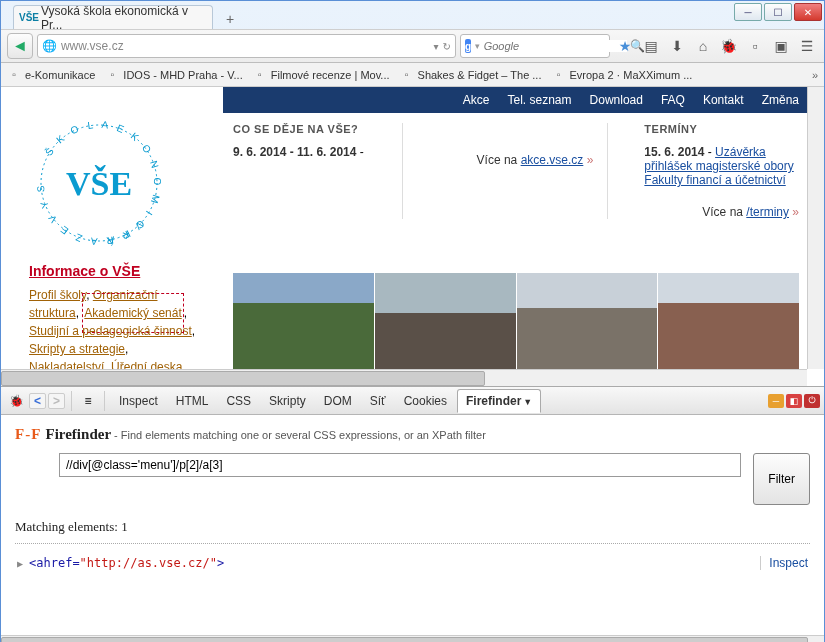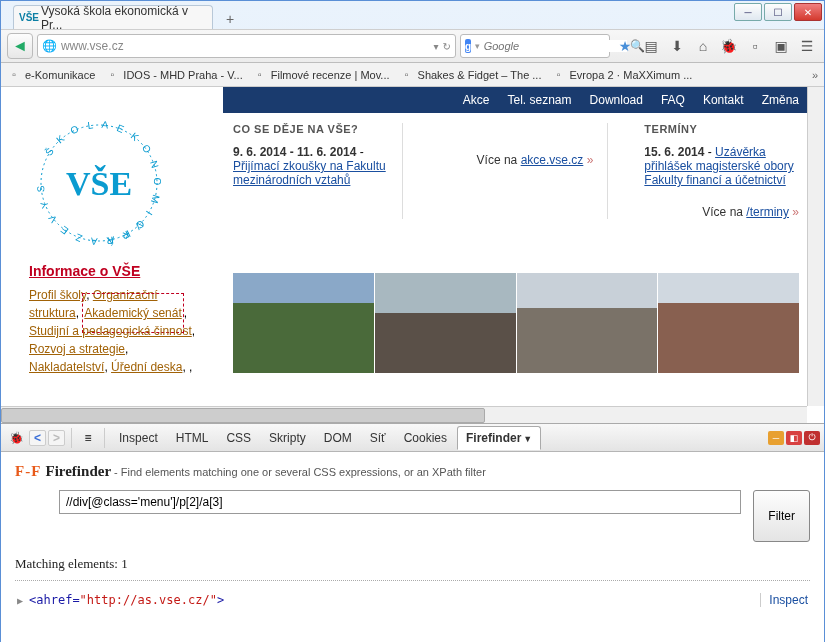--- a/index.html
+++ b/index.html
@@ -33,21 +33,21 @@
 .toolbar-icon { width: 22px; height: 22px; display: flex; align-items: center; justify-content: center; color: #555; font-size: 14px; }
 .star { color: #4a90d9; }
 
 
 .bookmarks { height: 24px; background: #f2f2f2; border-bottom: 1px solid #ccc; display: flex; align-items: center; padding: 0 6px; gap: 10px; font-size: 11px; color: #333; position: relative; }
 .bm-item { display: flex; align-items: center; gap: 4px; white-space: nowrap; }
 .bm-icon { width: 14px; height: 14px; display: inline-flex; align-items: center; justify-content: center; font-size: 10px; }
 .bm-chevron { position: absolute; right: 6px; color: #666; }
 
 
-.content { position: relative; height: 337px; overflow: hidden; background: #fff; border-bottom: 1px solid #aaa; }
+.content { position: relative; height: 300px; overflow: hidden; background: #fff; border-bottom: 1px solid #aaa; }
 .content-inner { width: 808px; height: 288px; overflow: hidden; position: relative; }
 .topnav { position: absolute; top: 0; left: 222px; right: 0; height: 26px; background: #1a3b6e; color: #fff; display: flex; justify-content: flex-end; align-items: center; padding: 0 10px; gap: 18px; font-size: 12px; }
 .topnav span { cursor: pointer; }
 .logo-wrap { position: absolute; left: 28px; top: 26px; width: 175px; }
 .logo { width: 140px; height: 140px; position: relative; }
 .logo svg { width: 140px; height: 140px; }
 .info-box { position: absolute; left: 28px; top: 174px; width: 175px; font-size: 12px; line-height: 1.5; }
 .info-box h3 { color: #c00020; font-size: 14px; text-decoration: underline; margin-bottom: 4px; font-weight: bold; }
 .info-box a { color: #a16207; text-decoration: underline; }
 .highlight-link { border: 1px dashed #c00020; padding: 12px 1px; }
@@ -201,31 +201,31 @@
             <text x="70" y="82" text-anchor="middle" font-size="34" font-weight="bold" fill="#0a9bd0" font-family="Georgia">VŠE</text>
           </svg>
         </div>
       </div>
 
       <div class="info-box">
         <h3>Informace o VŠE</h3>
         <div>
           <a>Profil školy</a>, <a>Organizační struktura</a>,
           <a class="highlight-link">Akademický senát</a>, <a>Studijní a pedagogická činnost</a>,
-          <a>Rozvoj a strategie</a>, <a>Nakladatelství</a>,
+          <a>Skripty a strategie</a>, <a>Nakladatelství</a>,
           <a>Úřední deska</a>, ,
           
         </div>
       </div>
 
       <div class="cols">
         <div class="col col1">
           <h4>CO SE DĚJE NA VŠE?</h4>
           <p><span class="date">9. 6. 2014 - 11. 6. 2014</span> -<br>
-          <a>Přijímací zkoušky na Fakultu mezinárodních vztahů</a></p>
+          </p>
         </div>
         <div class="col col2">
           <h4>&nbsp;</h4>
           <div class="more"><span>Více na </span><a>akce.vse.cz</a><span class="arr"> »</span></div>
         </div>
         <div class="col col3">
           <h4>TERMÍNY</h4>
           <p><span class="date">15. 6. 2014</span> - <a>Uzávěrka přihlášek magisterské obory Fakulty financí a účetnictví</a></p>
           <div class="more"><span>Více na </span><a>/terminy</a><span class="arr"> »</span></div>
         </div>

